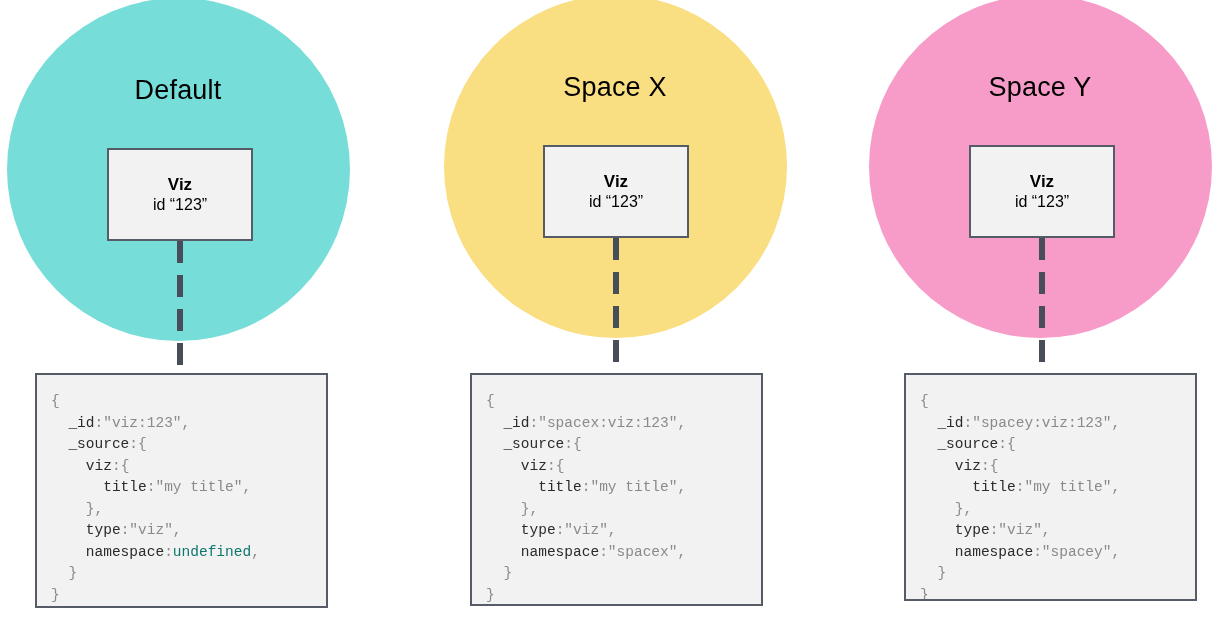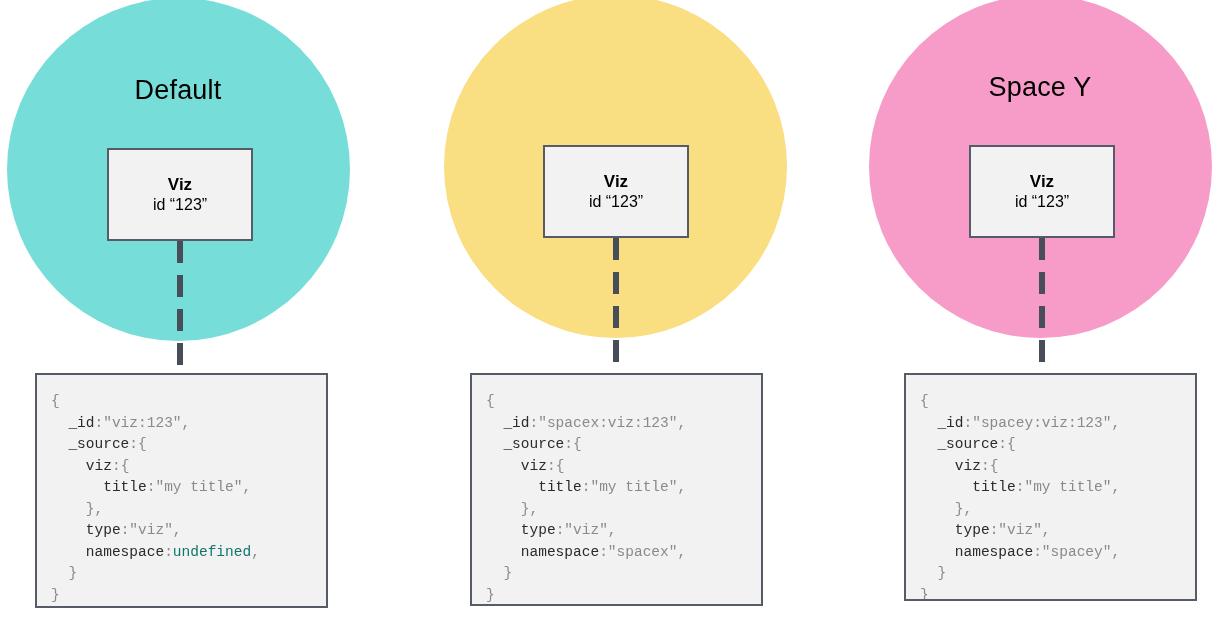--- a/index.html
+++ b/index.html
@@ -111,20 +111,21 @@
     <span class="k" style="color: rgb(43, 43, 43);">viz</span><span class="p" style="color: rgb(138, 138, 138);">:</span><span class="b" style="color: rgb(138, 138, 138);">{</span>
       <span class="k" style="color: rgb(43, 43, 43);">title</span><span class="p" style="color: rgb(138, 138, 138);">:</span><span class="v" style="color: rgb(138, 138, 138);">"my title"</span><span class="p" style="color: rgb(138, 138, 138);">,</span>
     <span class="b" style="color: rgb(138, 138, 138);">}</span><span class="p" style="color: rgb(138, 138, 138);">,</span>
     <span class="k" style="color: rgb(43, 43, 43);">type</span><span class="p" style="color: rgb(138, 138, 138);">:</span><span class="v" style="color: rgb(138, 138, 138);">"viz"</span><span class="p" style="color: rgb(138, 138, 138);">,</span>
     <span class="k" style="color: rgb(43, 43, 43);">namespace</span><span class="p" style="color: rgb(138, 138, 138);">:</span><span class="v" style="color: #0f766e;">undefined</span><span class="p" style="color: rgb(138, 138, 138);">,</span>
   <span class="b" style="color: rgb(138, 138, 138);">}</span>
 <span class="b" style="color: rgb(138, 138, 138);">}</span></pre>
   </div>
 
   <div class="space-circle" style="left: 443.5px; top: -5.5px; width: 343px; height: 343px; background: rgb(250, 222, 130);"></div>
+  <div class="space-label" style="top: 72px; left: 415px; width: 400px; color: rgb(0, 0, 0);">Space X</div>
 
   <div class="viz-box" style="left: 543px; top: 145px; width: 146px; height: 93px; background: rgb(242, 242, 242); border-color: rgb(86, 92, 103);">
     <div class="viz-title">Viz</div>
     <div class="viz-sub">id “123”</div>
   </div>
 
   <div class="connector" style="left: 613px; top: 238px; height: 135px; background-image: linear-gradient(rgb(71, 78, 89) 0px, rgb(71, 78, 89) 22px, rgba(0, 0, 0, 0) 22px, rgba(0, 0, 0, 0) 34px);"></div>
 
   <div class="json-box" style="left: 470px; top: 373px; width: 293px; height: 233px; background: rgb(242, 242, 242); border-color: rgb(86, 92, 103);">
     <pre class="json-code"><span class="b" style="color: rgb(138, 138, 138);">{</span>

